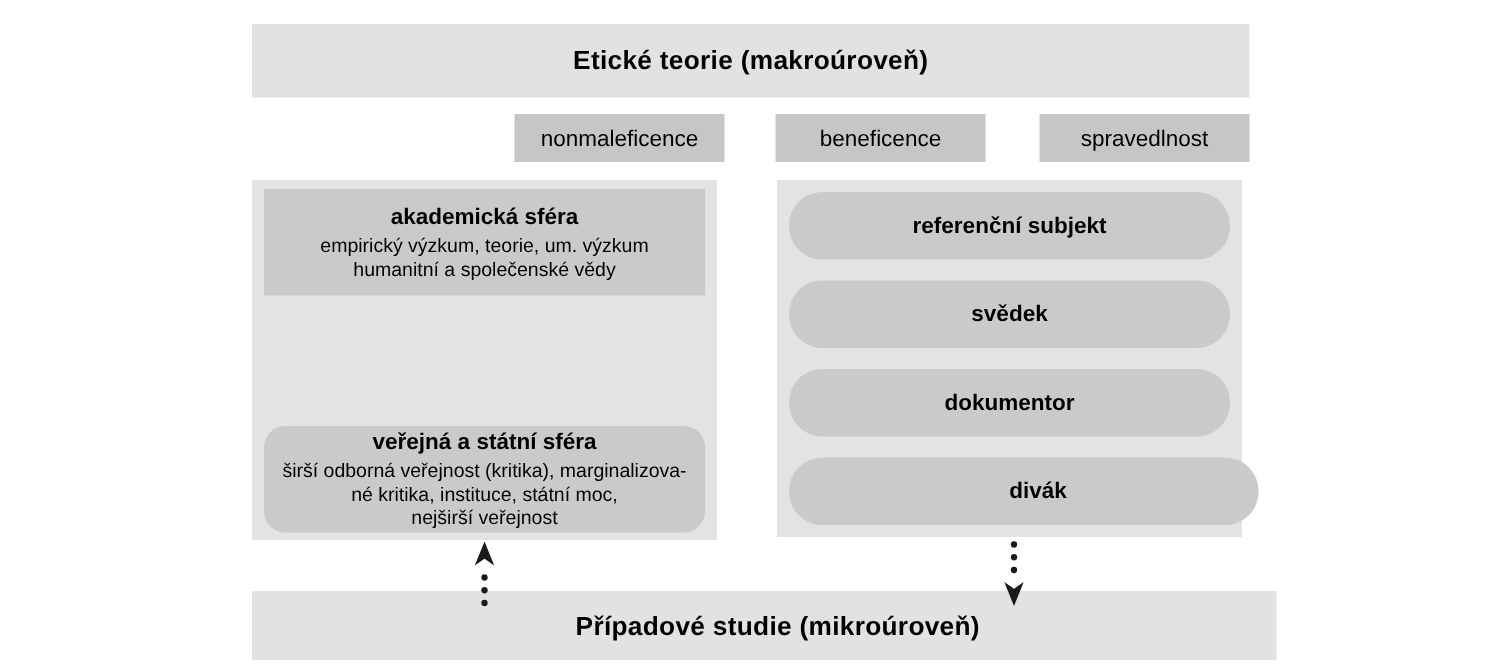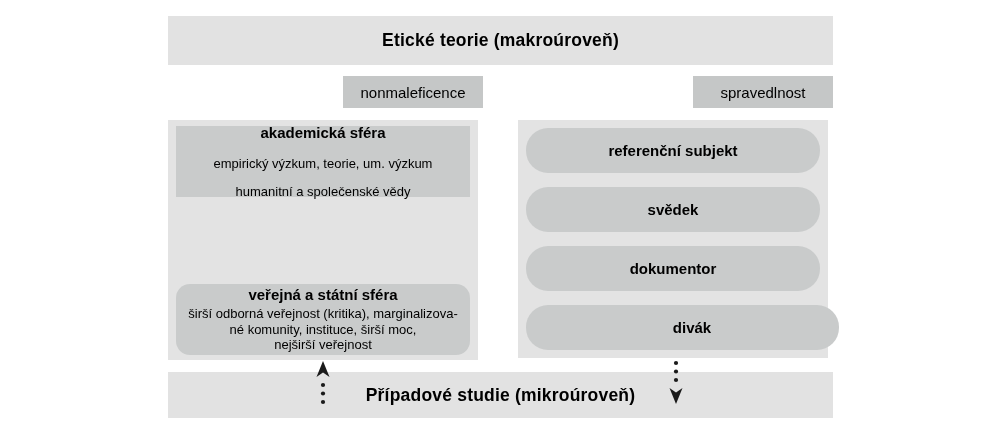--- a/index.html
+++ b/index.html
@@ -18,21 +18,21 @@
     width: 665px;
     background: #e2e2e2;
     display: flex;
     align-items: center;
     justify-content: center;
     font-weight: bold;
     font-size: 17.5px;
     letter-spacing: 0.2px;
   }
   .banner.top    { top: 16px;  height: 49px; }
-  .banner.bottom { top: 372px; height: 46px; }
+  .banner.bottom { top: 394px; height: 46px; padding-left: 18px; }
 
   .principle {
     position: absolute;
     top: 76px;
     height: 32px;
     width: 140px;
     background: #c5c7c7;
     display: flex;
     align-items: center;
     justify-content: center;
@@ -57,21 +57,21 @@
     left: 8px;
     width: 294px;
     height: 71px;
     background: #c9cbcb;
     display: flex;
     flex-direction: column;
     align-items: center;
     justify-content: center;
     text-align: center;
   }
-  .sphere-box.s0 { top: 6px; gap: 12px; }
+  .sphere-box.s0 { top: 6px; }
   .sphere-box.s1 { top: 85px; }
   .sphere-box.s2 { top: 164px; border-radius: 14px; }
   .sphere-title {
     font-weight: bold;
     font-size: 15px;
     margin-bottom: 3px;
   }
   .sphere-line {
     font-size: 13px;
     line-height: 15.5px;
@@ -108,32 +108,33 @@
 </head>
 <body>
 
 <div class="stage">
 
   <div class="banner top">
     <span>Etické teorie (makroúroveň)</span>
   </div>
 
   <div class="principle p1">nonmaleficence</div>
+  <div class="principle p2">beneficence</div>
   <div class="principle p3">spravedlnost</div>
 
   <div class="panel left">
     <div class="sphere-box s0">
       <div class="sphere-title">akademická sféra</div>
       <div class="sphere-line">empirický výzkum, teorie, um. výzkum</div>
       <div class="sphere-line">humanitní a společenské vědy</div>
     </div>
     <div class="sphere-box s2">
       <div class="sphere-title">veřejná a státní sféra</div>
       <div class="sphere-line">širší odborná veřejnost (kritika), marginalizova-</div>
-      <div class="sphere-line">né komunity, instituce, širší moc,</div>
+      <div class="sphere-line">né kritika, instituce, státní moc,</div>
       <div class="sphere-line">nejširší veřejnost</div>
     </div>
   </div>
 
   <div class="panel right">
     <div class="role-box r0">referenční subjekt</div>
     <div class="role-box r2">dokumentor</div>
     <div class="role-box r1">svědek</div>
     <div class="role-box r3">divák</div>
   </div>

